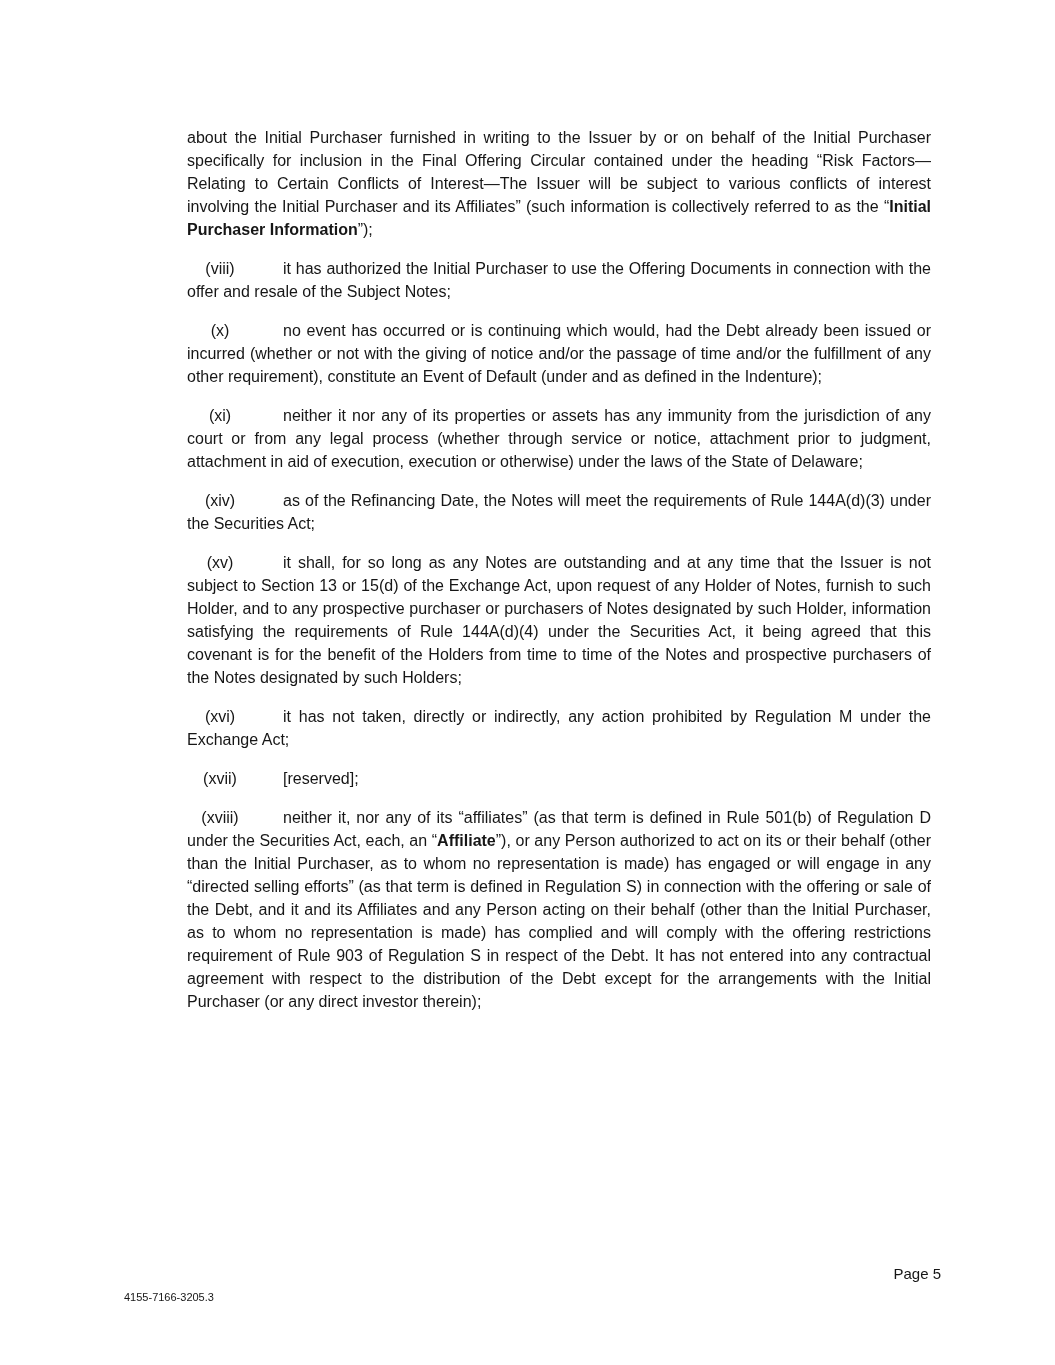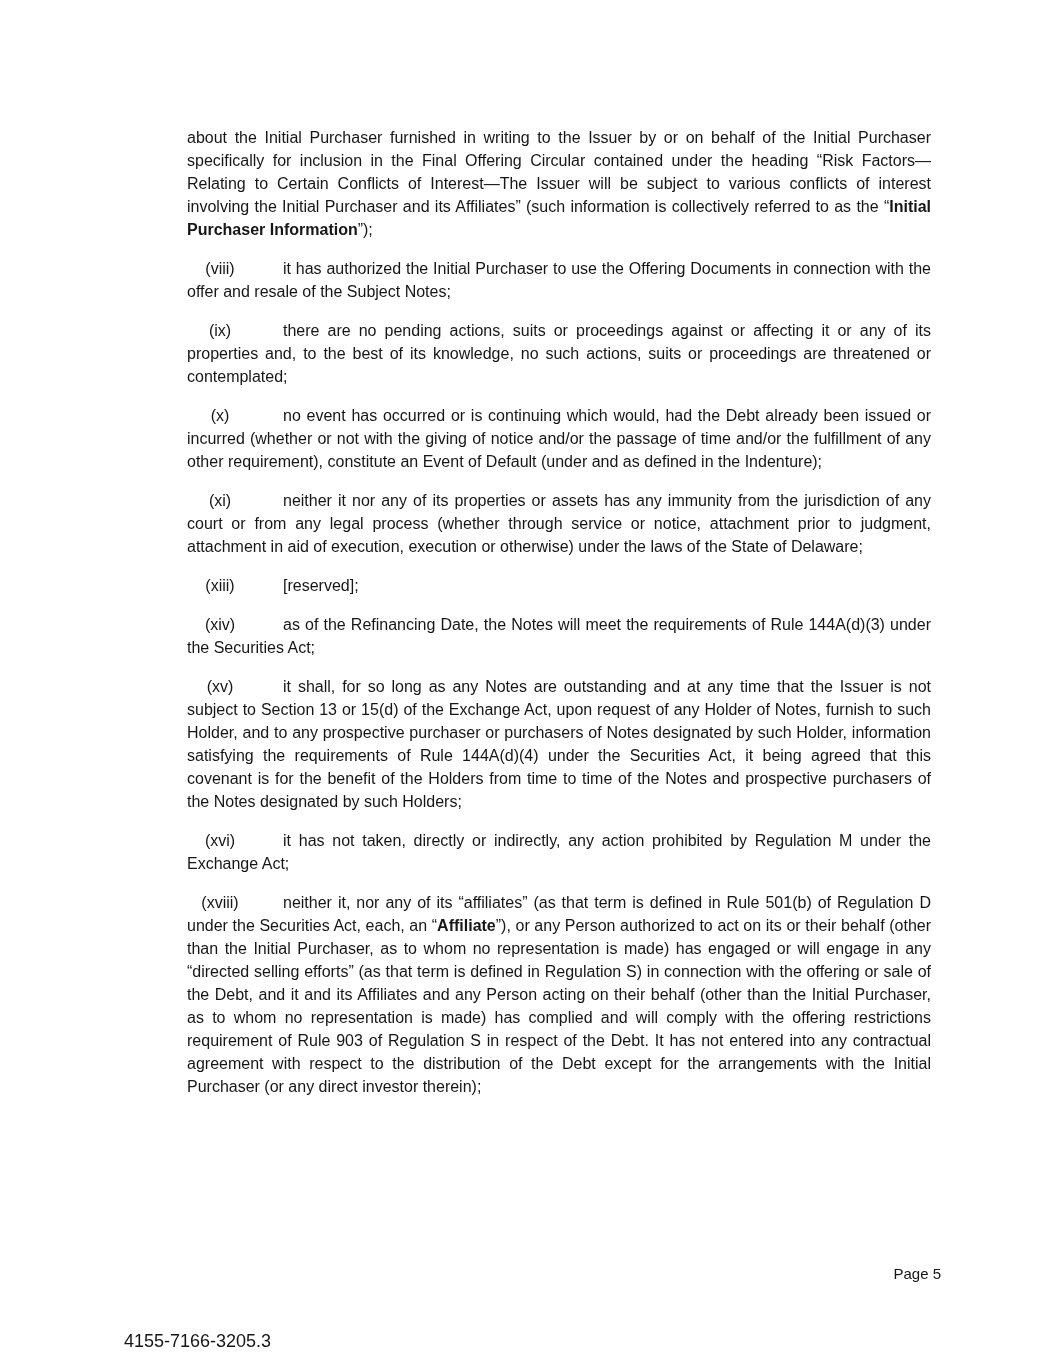--- a/index.html
+++ b/index.html
@@ -46,38 +46,36 @@
     position: absolute;
     top: 1265px;
     right: 114px;
     font-size: 15px;
     line-height: 18px;
   }
   .footer-id {
     position: absolute;
     top: 1289px;
     left: 124px;
-    font-size: 18px;
+    font-size: 11px;
     line-height: 16px;
-    margin-top: 44px;
   }
 </style>
 </head>
 <body>
 
 <div class="page">
   <div class="doc-body">
     <p class="para"><span>about the Initial Purchaser furnished in writing to the Issuer by or on behalf of the Initial Purchaser specifically for inclusion in the Final Offering Circular contained under the heading “Risk Factors—Relating to Certain Conflicts of Interest—The Issuer will be subject to various conflicts of interest involving the Initial Purchaser and its Affiliates” (such information is collectively referred to as the “</span><span class="bold">Initial Purchaser Information</span><span>”);</span></p>
     <div id="clauses">
         <p class="para"><span class="num">(viii)</span><span><span>it has authorized the Initial Purchaser to use the Offering Documents in connection with the offer and resale of the Subject Notes;</span></span></p>
-        <p class="para"><span class="num">(ix)</span><span><span>there are no pending actions, suits or proceedings against or affecting it or any of its properties and, to the best of its knowledge, no such actions, suits or proceedings are threatened or contemplated;</span></span></p>
         <p class="para"><span class="num">(x)</span><span><span>no event has occurred or is continuing which would, had the Debt already been issued or incurred (whether or not with the giving of notice and/or the passage of time and/or the fulfillment of any other requirement), constitute an Event of Default (under and as defined in the Indenture);</span></span></p>
         <p class="para"><span class="num">(xi)</span><span><span>neither it nor any of its properties or assets has any immunity from the jurisdiction of any court or from any legal process (whether through service or notice, attachment prior to judgment, attachment in aid of execution, execution or otherwise) under the laws of the State of Delaware;</span></span></p>
-        <p class="para"><span class="num">(xiii)</span><span><span>[reserved];</span></span></p>
         <p class="para"><span class="num">(xiv)</span><span><span>as of the Refinancing Date, the Notes will meet the requirements of Rule 144A(d)(3) under the Securities Act;</span></span></p>
         <p class="para"><span class="num">(xv)</span><span><span>it shall, for so long as any Notes are outstanding and at any time that the Issuer is not subject to Section 13 or 15(d) of the Exchange Act, upon request of any Holder of Notes, furnish to such Holder, and to any prospective purchaser or purchasers of Notes designated by such Holder, information satisfying the requirements of Rule 144A(d)(4) under the Securities Act, it being agreed that this covenant is for the benefit of the Holders from time to time of the Notes and prospective purchasers of the Notes designated by such Holders;</span></span></p>
         <p class="para"><span class="num">(xvi)</span><span><span>it has not taken, directly or indirectly, any action prohibited by Regulation M under the Exchange Act;</span></span></p>
+        <p class="para"><span class="num">(xvii)</span><span><span>[reserved];</span></span></p>
         <p class="para"><span class="num">(xviii)</span><span><span>neither it, nor any of its “affiliates” (as that term is defined in Rule 501(b) of Regulation D under the Securities Act, each, an “</span><span class="bold">Affiliate</span><span>”), or any Person authorized to act on its or their behalf (other than the Initial Purchaser, as to whom no representation is made) has engaged or will engage in any “directed selling efforts” (as that term is defined in Regulation S) in connection with the offering or sale of the Debt, and it and its Affiliates and any Person acting on their behalf (other than the Initial Purchaser, as to whom no representation is made) has complied and will comply with the offering restrictions requirement of Rule 903 of Regulation S in respect of the Debt. It has not entered into any contractual agreement with respect to the distribution of the Debt except for the arrangements with the Initial Purchaser (or any direct investor therein);</span></span></p>
       </div>
   </div>
   <div class="footer-page">Page 5</div>
   <div class="footer-id">4155-7166-3205.3</div>
 </div>
 
 </body></html>

